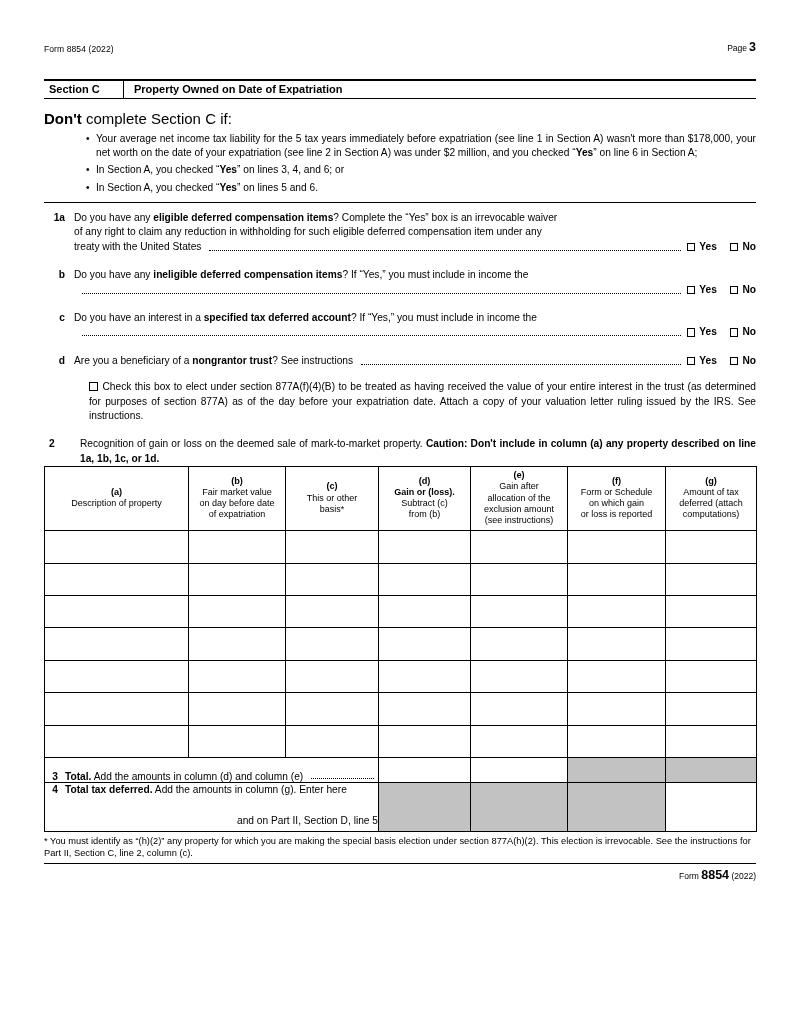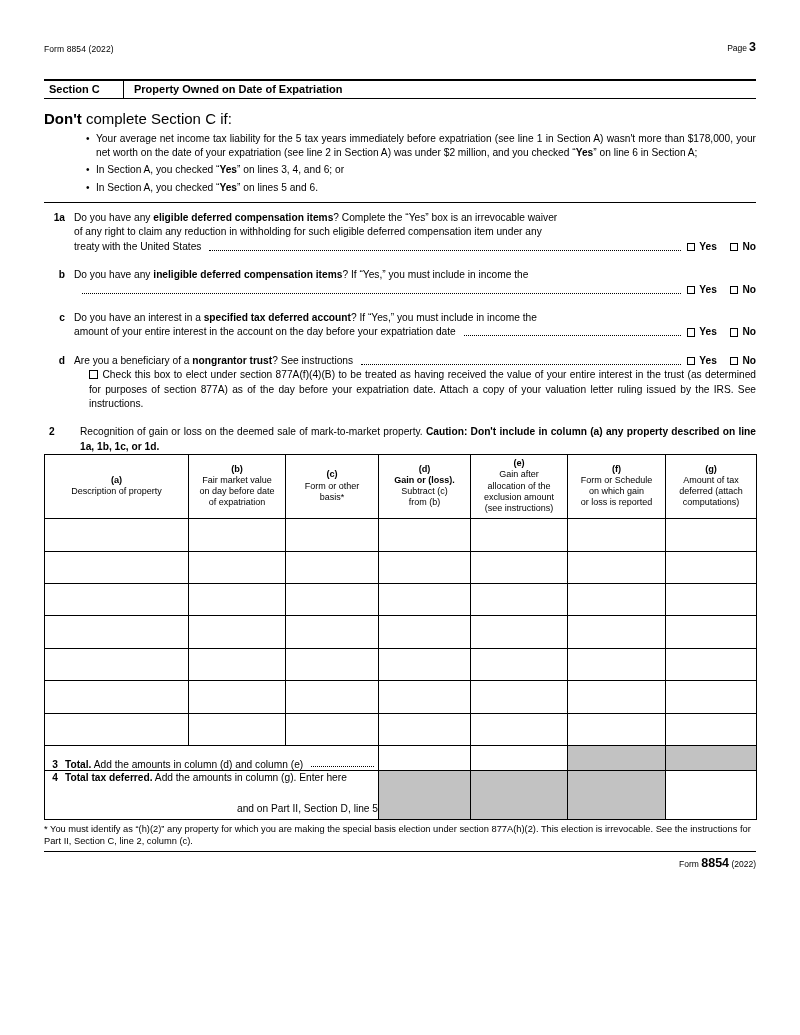--- a/index.html
+++ b/index.html
@@ -107,21 +107,21 @@
     box-sizing: border-box;
     margin-right: 4px;
     vertical-align: -1px;
   }
   .yesno .lbl { font-weight: bold; font-size: 10.2px; margin-right: 13px; }
   .yesno .lbl:last-child { margin-right: 0; }
 
   
   .electrow {
     display: flex; font-size: 10.2px; line-height: 14.4px;
-    margin-top: 0;
+    margin-top: 12px;
     justify-content: space-between;
   }
   .electrow .spacer { width: 45px; flex: 0 0 45px; }
   .electrow .ebody { flex: 1; text-align: justify; }
   .electrow .cbox-inline {
     display: inline-block;
     width: 8.5px; height: 8.5px;
     border: 1.1px solid #000;
     box-sizing: border-box;
     margin-right: 5px;
@@ -277,21 +277,20 @@
         </span>
       </div>
     </div>
   </div>
 
   <div class="q" style="margin-top:14px">
     <div class="qnum">c</div>
     <div class="qbody">
       <div class="qtext" id="q2l0"><span>Do you have an interest in a </span><b>specified tax deferred account</b><span>? If “Yes,” you must include in income the</span></div>
       <div class="qlast">
-        <span class="qlast-txt">amount of your entire interest in the account on the day before your expatriation date</span>
         <span class="leader"></span>
         <span class="yesno">
           <span class="cbox"></span>
             <span class="lbl">Yes</span>
           <span class="cbox"></span>
             <span class="lbl">No</span>
         </span>
       </div>
     </div>
   </div>
@@ -330,21 +329,21 @@
       <col style="width:93px">
       <col style="width:92px">
       <col style="width:97px">
       <col style="width:98px">
       <col style="width:91px">
     </colgroup>
     <thead>
       <tr>
         <th><span class="cl">(a)</span><span id="colh0"><div>Description of property</div></span></th>
         <th><span class="cl">(b)</span><span id="colh1"><div>Fair market value</div><div>on day before date</div><div>of expatriation</div></span></th>
-        <th><span class="cl">(c)</span><span id="colh2"><div>Form or other</div><div>basis*</div></span></th>
+        <th><span class="cl">(c)</span><span id="colh2"><div>This or other</div><div>basis*</div></span></th>
         <th><span class="cl">(d)</span><span id="colh3"><div><b>Gain or (loss).</b></div><div>Subtract (c)</div><div>from (b)</div></span></th>
         <th><span class="cl">(e)</span><span id="colh4"><div>Gain after</div><div>allocation of the</div><div>exclusion amount</div><div>(see instructions)</div></span></th>
         <th><span class="cl">(f)</span><span id="colh5"><div>Form or Schedule</div><div>on which gain</div><div>or loss is reported</div></span></th>
         <th><span class="cl">(g)</span><span id="colh6"><div>Amount of tax</div><div>deferred (attach</div><div>computations)</div></span></th>
       </tr>
     </thead>
     <tbody id="tbody">
         <tr>
           <td class="body-cell"></td>
           <td class="body-cell"></td>

